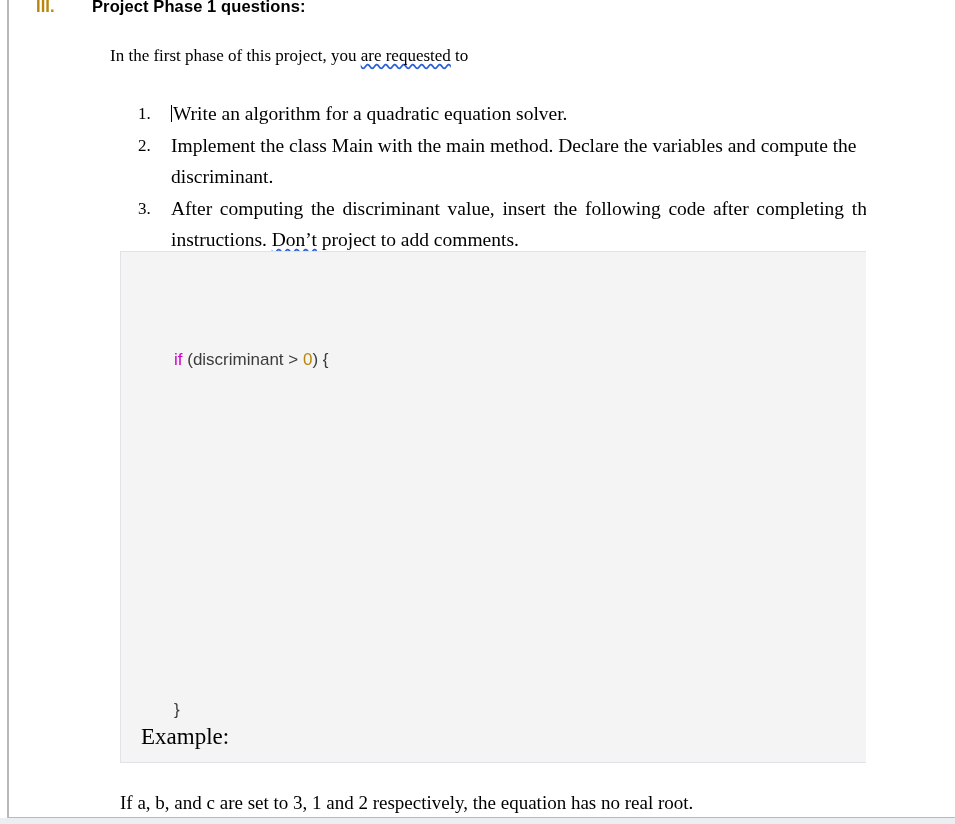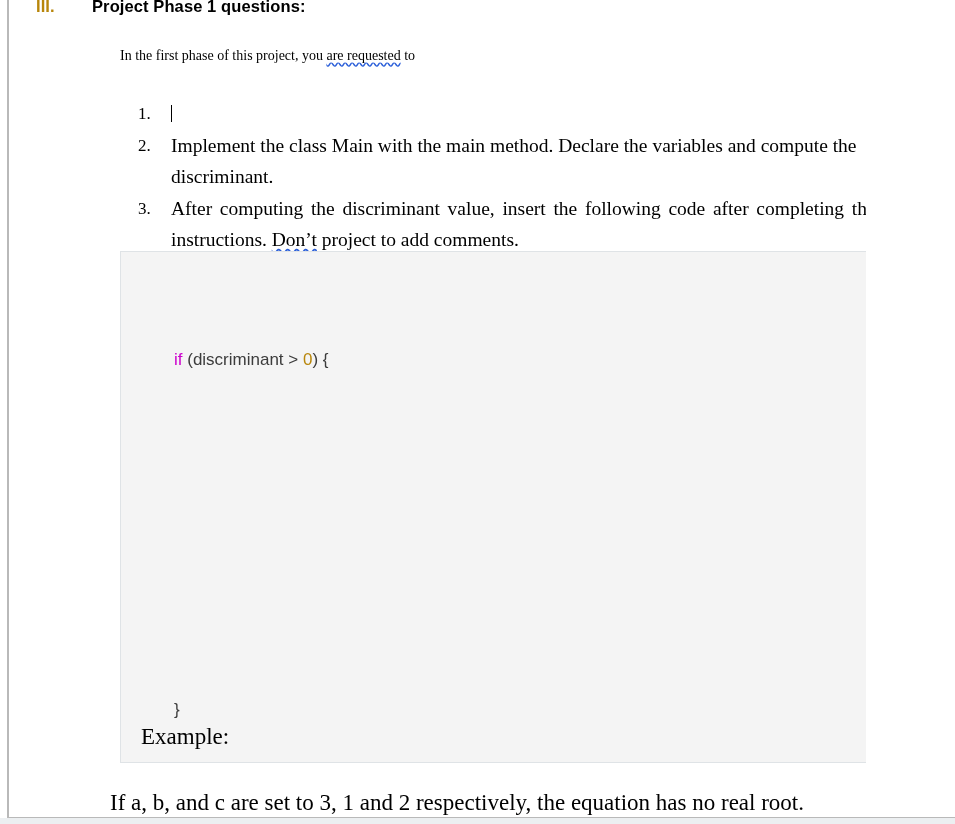--- a/index.html
+++ b/index.html
@@ -61,23 +61,23 @@
     font-weight: bold;
     font-size: 16.5px;
     letter-spacing: 0.1px;
     white-space: nowrap;
   }
   .heading .num { display: inline-block; width: 56px; }
 
   
   .intro {
     position: absolute;
-    left: 120px;
+    left: 110px;
     top: 44px;
-    font-size: 14px;
+    font-size: 17px;
     line-height: 24px;
     white-space: nowrap;
   }
 
   
   .list {
     position: absolute;
     left: 138px;
     top: 98px;
     width: 806px;
@@ -153,23 +153,23 @@
     left: 20px;
     top: 472px;
     font-family: "Liberation Serif", "DejaVu Serif", serif;
     font-size: 23px;
     color: #000;
   }
 
   
   .closing {
     position: absolute;
-    left: 110px;
+    left: 120px;
     top: 791px;
-    font-size: 23px;
+    font-size: 19px;
     line-height: 24px;
     white-space: nowrap;
   }
 </style>
 </head>
 <body>
 
 <div class="page-left-rule"></div>
 <div class="page-bottom-rule"></div>
 <div class="page-bottom-strip"></div>
@@ -181,21 +181,21 @@
   </div>
 
   <div class="intro">
     <span>In the first phase of this project, you </span><span class="spell">are requested</span><span> to</span>
   </div>
 
   <div class="list">
 
     <div class="li">
       <span class="marker">1.</span>
-      <span class="li-body"><span class="caret"></span></span>
+      <span class="li-body"><span class="caret"></span><span>Write an algorithm for a quadratic equation solver.</span></span>
     </div>
 
     <div class="li">
       <span class="marker">2.</span>
       <span class="li-body"><span>Implement the class Main with the main method. Declare the variables and compute the discriminant.</span></span>
     </div>
 
     <div class="li justify">
       <span class="marker">3.</span>
       <span class="li-body"><span>After computing the discriminant value, insert the following code after completing the missing instructions. </span><span class="spell">Don’t</span><span> project to add comments.</span></span>

